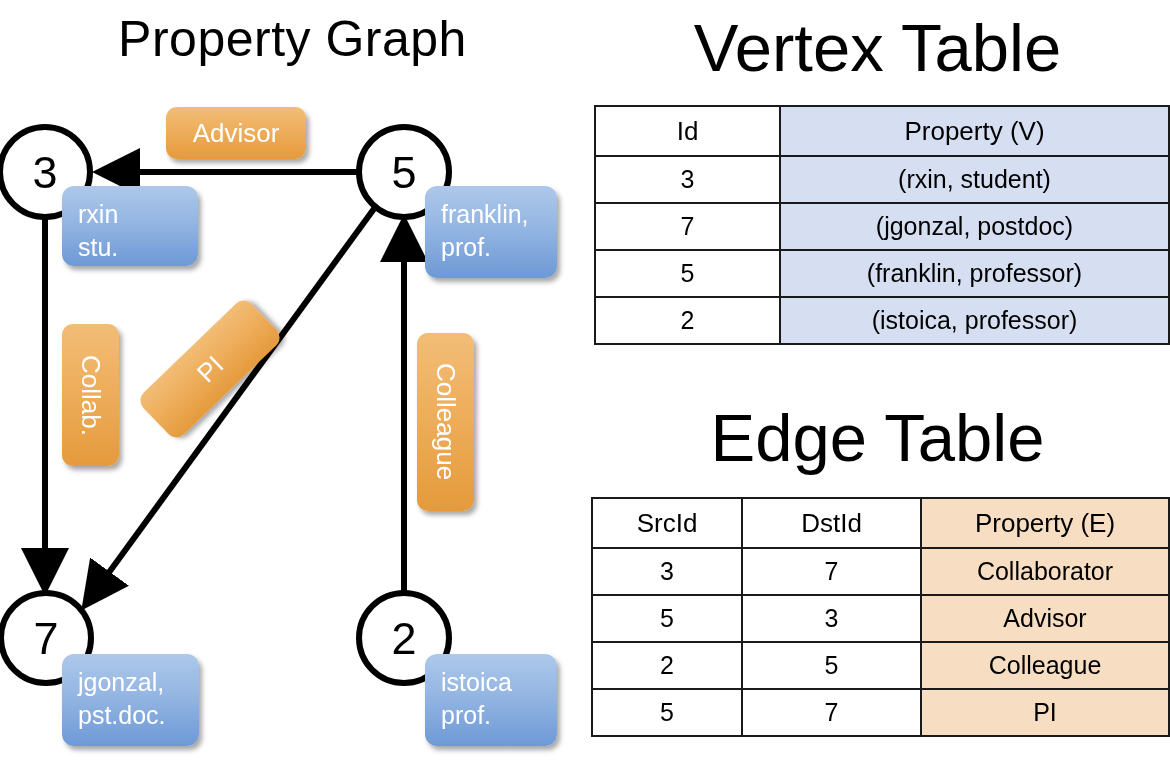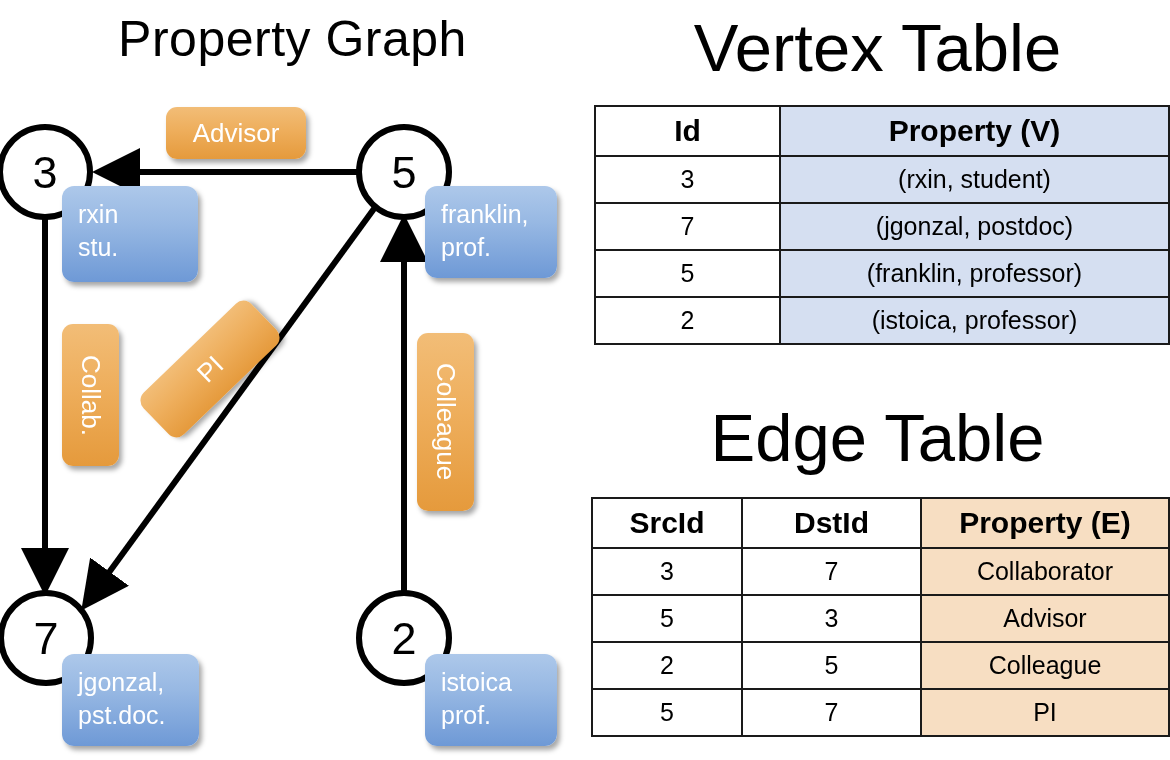--- a/index.html
+++ b/index.html
@@ -108,22 +108,22 @@
     border: 2px solid #1a1a1a;
     text-align: center;
     font-weight: 300;
     font-size: 25px;
     height: 45px;
     padding: 0 4px;
     background: #ffffff;
     color: #000000;
   }
   table.grid th {
-    font-weight: bold;
-    font-size: 30px;
+    font-weight: normal;
+    font-size: 26px;
     height: 48px;
   }
   .cell-blue { background: #d5dff1 !important; }
   .cell-orange { background: #f7dec2 !important; }
 
   #vertex-table { left: 9px; top: 105px; width: 574px; }
   #edge-table   { left: 6px; top: 489px; width: 577px; margin-top: 8px; }
 </style>
 </head>
 <body>
@@ -161,21 +161,21 @@
   </svg>
 
   <div class="edge-box" style="left:166px; top:107px; width:140px; height:52px;">Advisor</div>
 
   <div class="edge-box rot90" style="left:62px; top:324px; width:57px; height:142px;">Collab.</div>
 
   <div class="edge-box rotdiag" style="left:135px; top:340px; width:150px; height:58px;">PI</div>
 
   <div class="edge-box rot90" style="left:417px; top:333px; width:57px; height:178px;">Colleague</div>
 
-  <div class="prop-box" style="left:62px; top:186px; width:136px; height:96px;">
+  <div class="prop-box" style="left:62px; top:186px; width:136px; height:80px;">
     <div>rxin</div>
     <div>stu.</div>
   </div>
 
   <div class="prop-box" style="left:425px; top:186px; width:132px; height:92px;">
     <div>franklin,</div>
     <div>prof.</div>
   </div>
 
   <div class="prop-box" style="left:62px; top:654px; width:137px; height:92px;">

